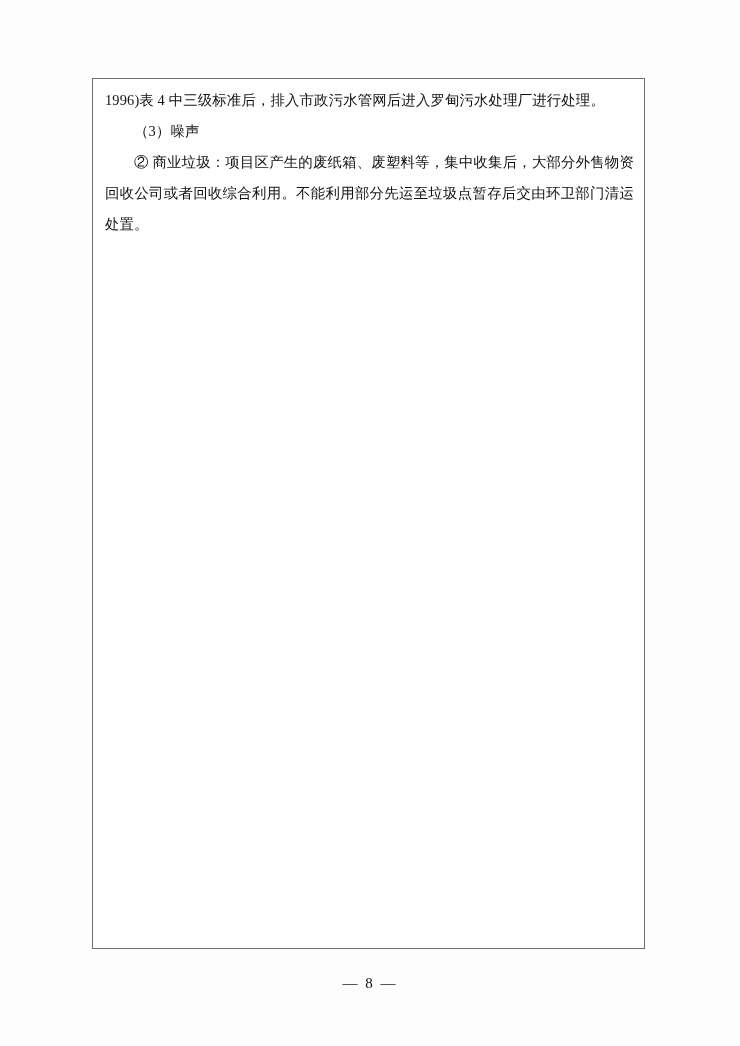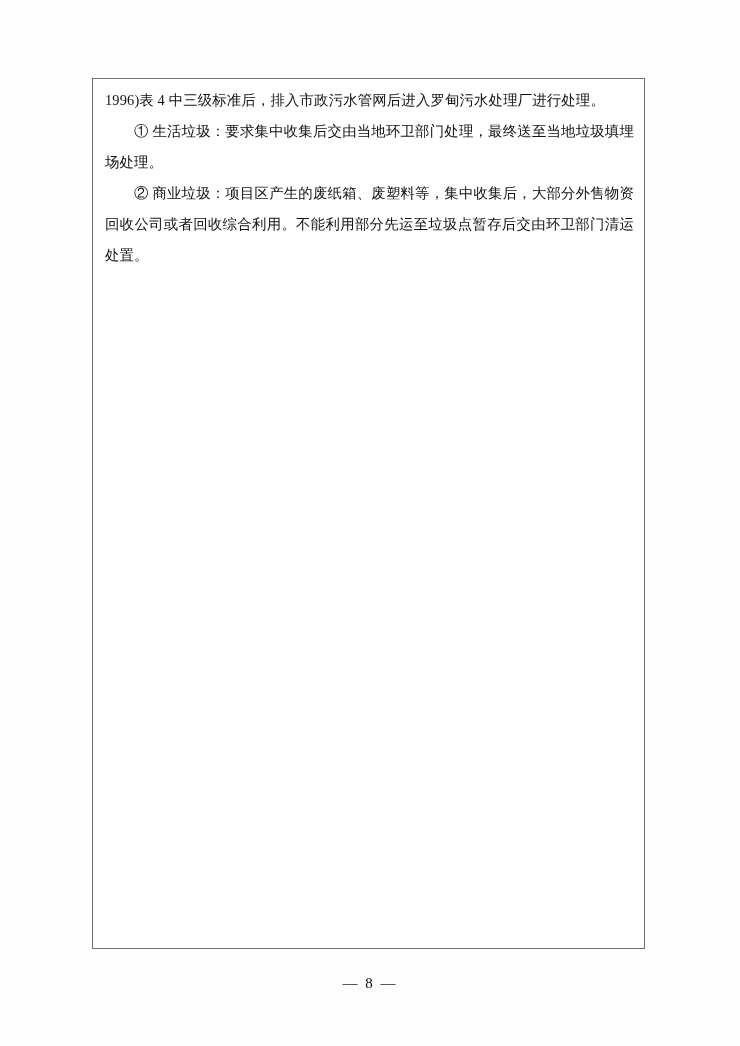--- a/index.html
+++ b/index.html
@@ -72,21 +72,21 @@
   }
 </style>
 </head>
 <body>
 
 <div class="page">
 
   <div class="doc-frame">
     <div class="content">
       <p class="noindent">1996)表 4 中三级标准后，排入市政污水管网后进入罗甸污水处理厂进行处理。</p>
-      <p class="indent2">① 生活垃圾：要求集中收集后交由当地环卫部门处理，最终送至当地垃圾填埋场处理。</p>
+      <p class="indent2">（3）噪声</p>
       <p class="indent2">② 商业垃圾：项目区产生的废纸箱、废塑料等，集中收集后，大部分外售物资回收公司或者回收综合利用。不能利用部分先运至垃圾点暂存后交由环卫部门清运处置。</p>
     </div>
   </div>
 
   <div class="page-number">
     <span class="pnum-inner">— 8 —</span>
   </div>
 
 </div>
 

